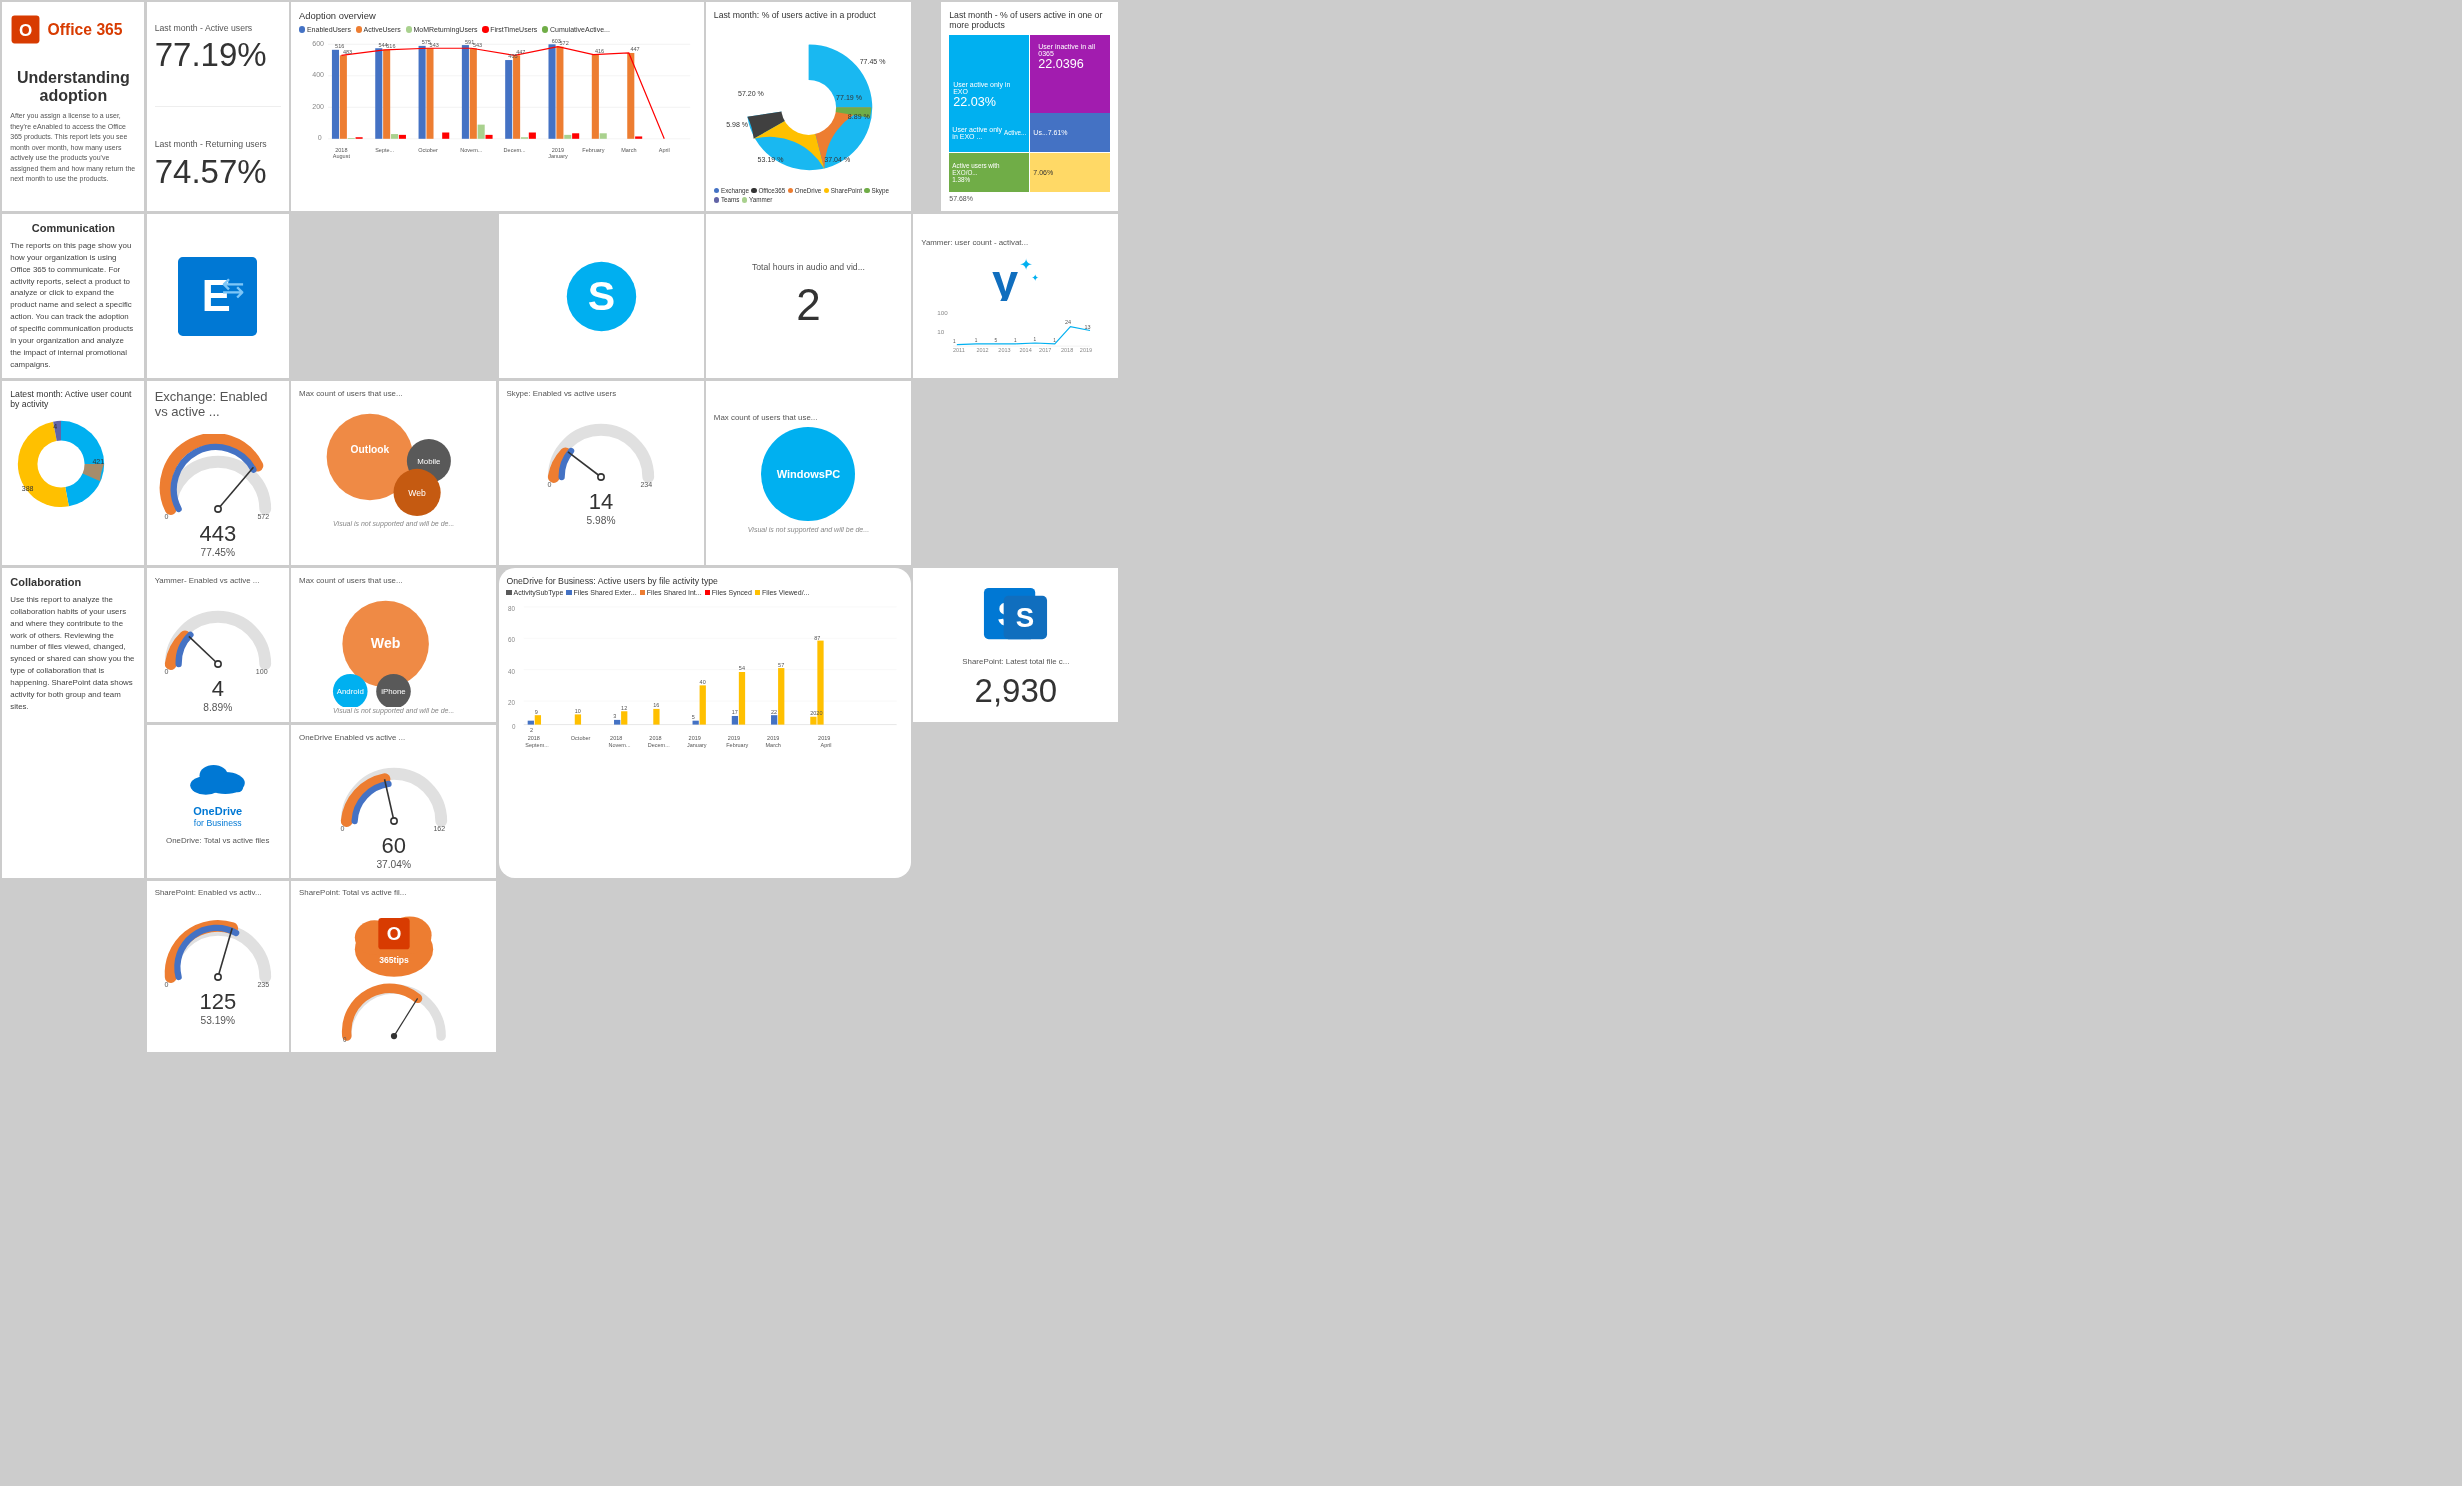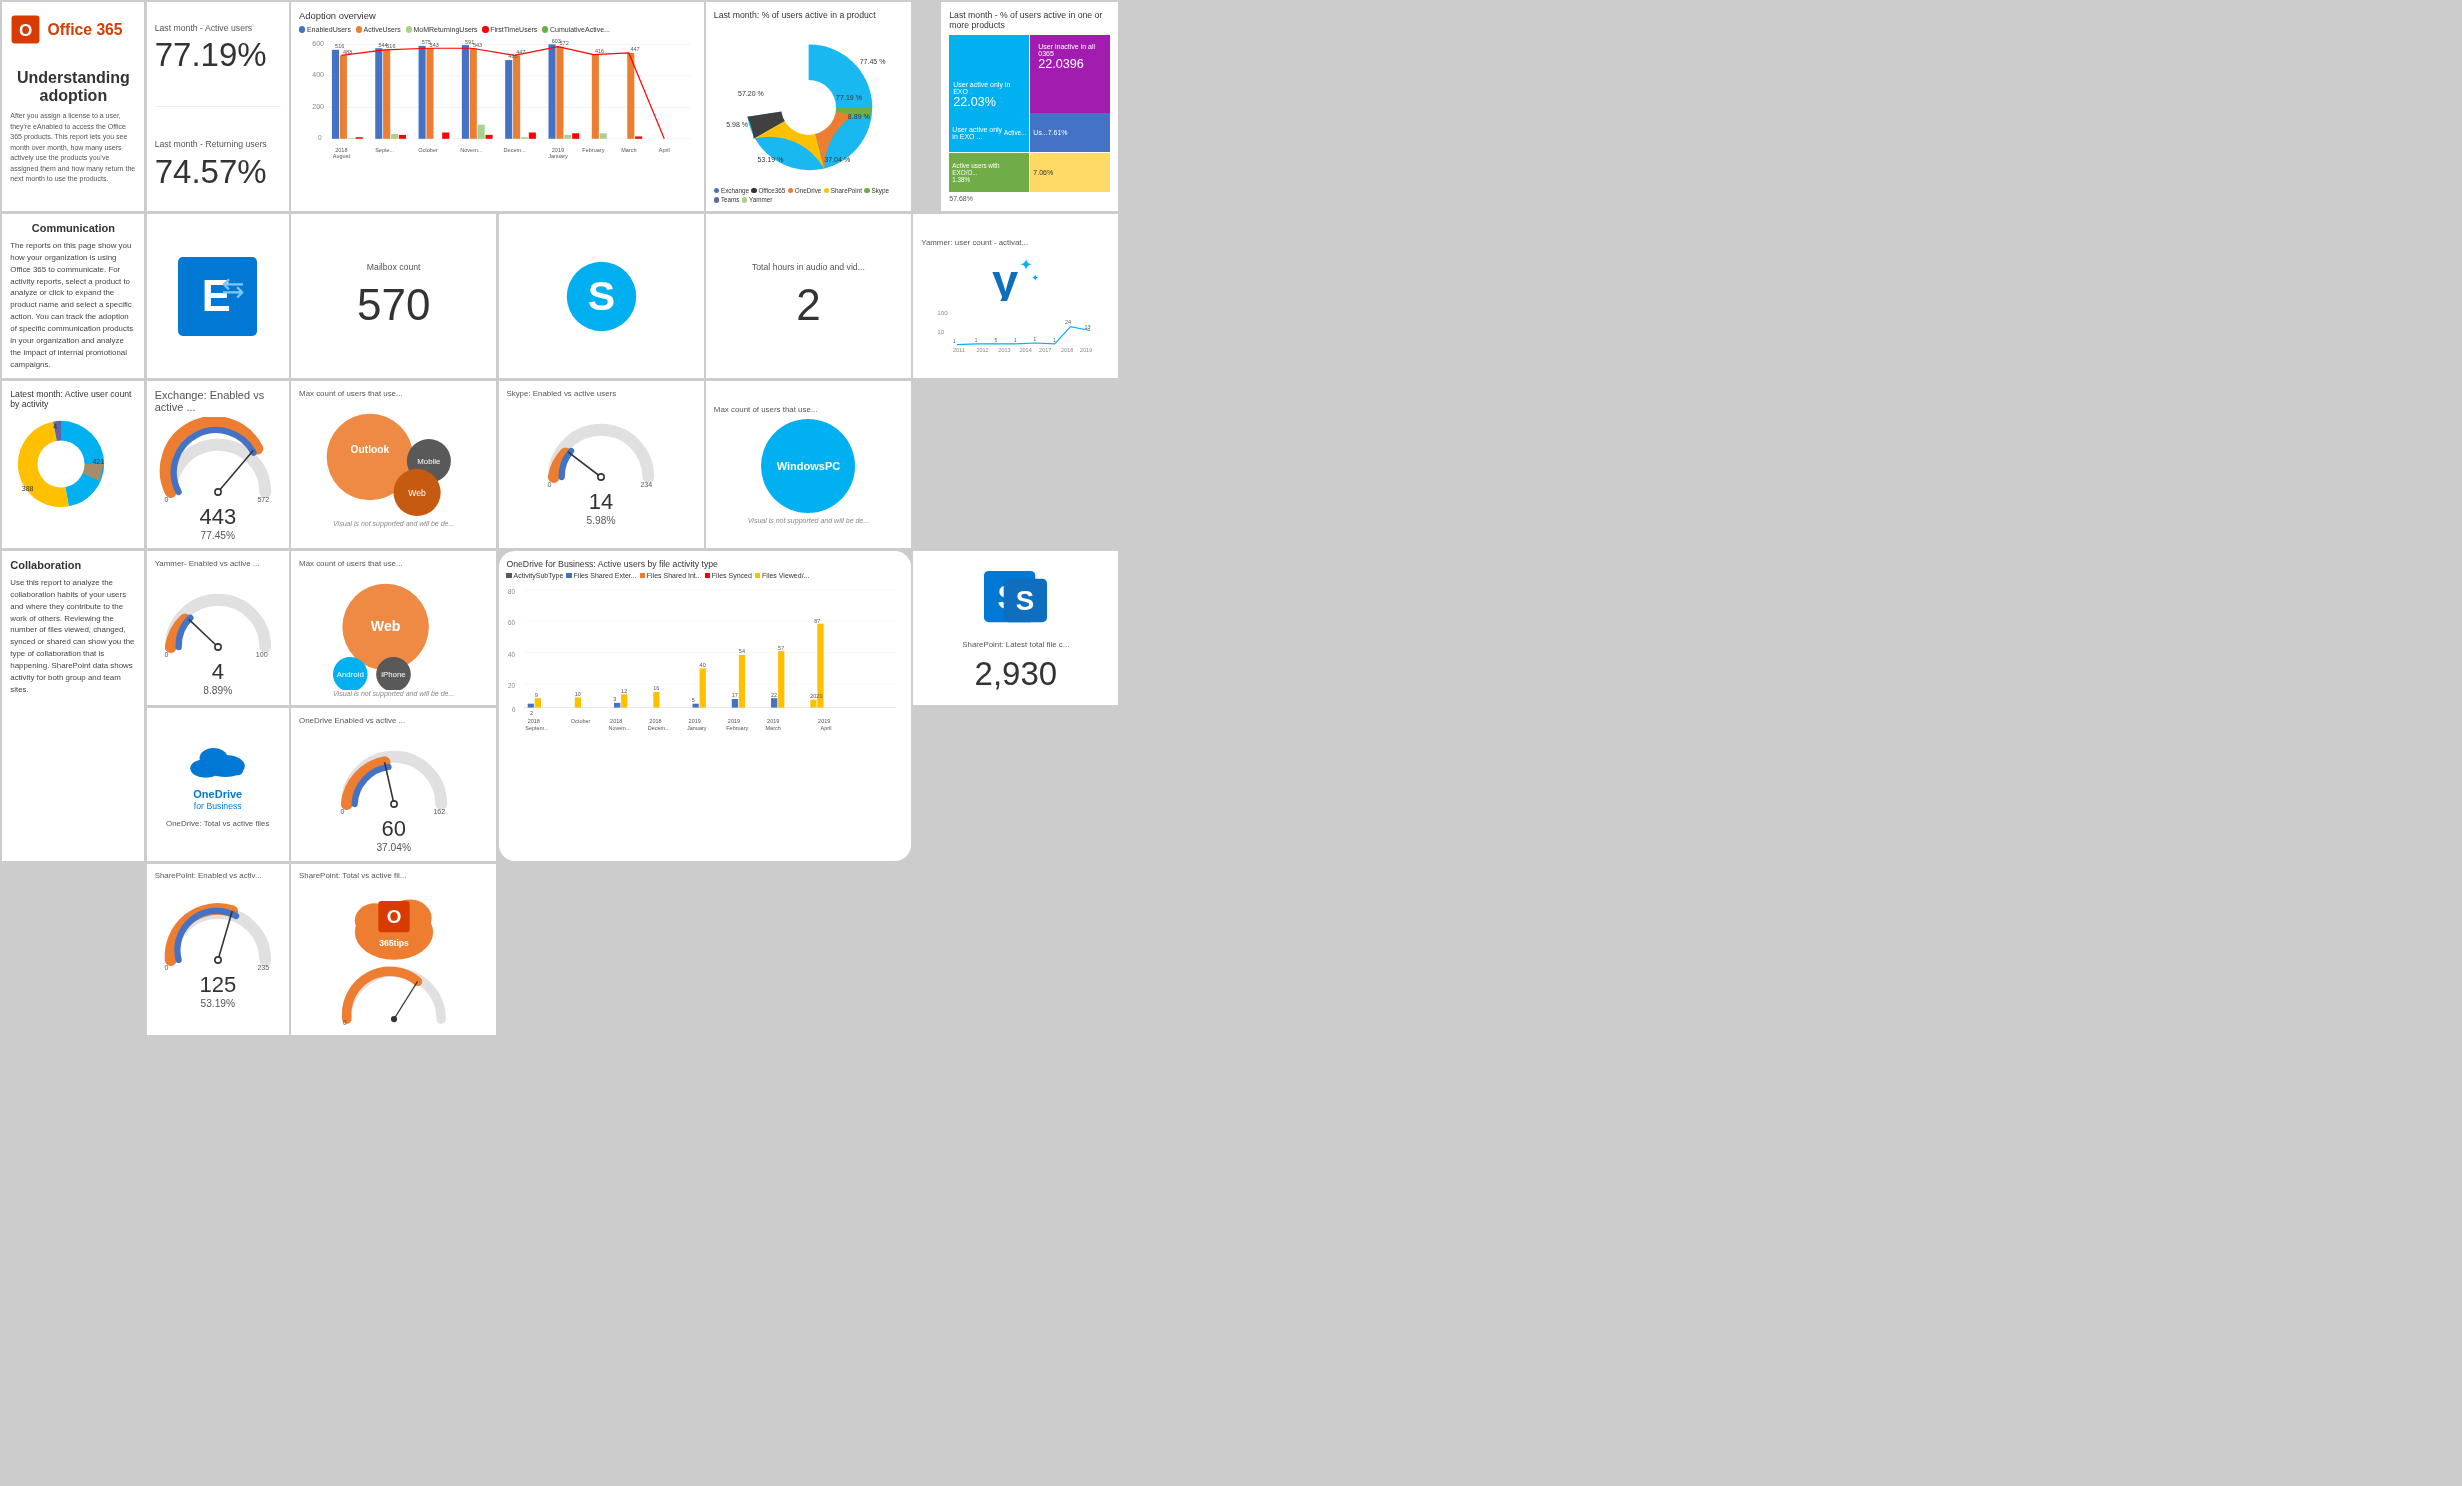--- a/index.html
+++ b/index.html
@@ -256,24 +256,20 @@
 
   <div class="white-card" style="grid-column:2; grid-row:3; display:flex; justify-content:center; align-items:center;">
     <svg width="79" height="79" viewBox="0 0 100 100" style="font-size:12px">
       <rect x="0" y="0" width="100" height="100" rx="6" fill="#0078d4"></rect>
       <text x="30" y="68" font-size="55" font-weight="bold" fill="white">E</text>
 
       <text x="55" y="50" font-size="35" fill="#7dc6f7">⇆</text>
     </svg>
   </div>
 
-  <div class="white-card" style="grid-column:3; grid-row:3; display:flex; flex-direction:column; align-items:center; justify-content:center;">
-    <div style="font-size:8.7px; color:#555; margin-bottom:7.9px;">Mailbox count</div>
-    <div style="font-size:44px; font-weight:300; color:#333;">570</div>
-  </div>
 
   <div class="white-card" style="grid-column:4; grid-row:3; display:flex; justify-content:center; align-items:center;">
     <svg width="71" height="71" viewBox="0 0 90 90" style="font-size:12px">
       <circle cx="45" cy="45" r="44" fill="#00aff0"></circle>
       <text x="45" y="62" text-anchor="middle" font-size="52" font-weight="bold" fill="white" font-family="Arial">S</text>
     </svg>
   </div>
 
   <div class="white-card" style="grid-column:5; grid-row:3; display:flex; flex-direction:column; align-items:center; justify-content:center;">
     <div style="font-size:8.7px; color:#555; margin-bottom:7.9px;">Total hours in audio and vid...</div>
@@ -332,21 +328,21 @@
         </g>
 
         <text x="105" y="65" font-size="9" fill="#333">421</text>
         <text x="15" y="100" font-size="9" fill="#333">388</text>
         <text x="55" y="20" font-size="9" fill="#333">4</text>
       </svg>
     </div>
   </div>
 
   <div class="white-card" style="grid-column:2; grid-row:4; display:flex; flex-direction:column; align-items:center;">
-    <div style="font-size:11px; color:#555; margin-bottom:4px; align-self:flex-start;">Exchange: Enabled vs active ...</div>
+    <div style="font-size:13px; color:#555; margin-bottom:15px; align-self:flex-start;">Exchange: Enabled vs active ...</div>
     <svg width="126" height="87" viewBox="0 0 160 110" style="font-size:12px">
 
       <path d="M 20,95 A 60,60 0 0,1 140,95" fill="none" stroke="#e0e0e0" stroke-width="15" stroke-linecap="round"></path>
 
       <path d="M 20,95 A 60,60 0 0,1 130,40" fill="none" stroke="#ed7d31" stroke-width="15" stroke-linecap="round"></path>
 
       <path d="M 30,95 A 50,50 0 0,1 125,45" fill="none" stroke="#4472c4" stroke-width="8" stroke-linecap="round"></path>
 
       <line x1="80" y1="95" x2="125" y2="42" stroke="#333" stroke-width="2"></line>
       <circle cx="80" cy="95" r="5" fill="#333"></circle>

